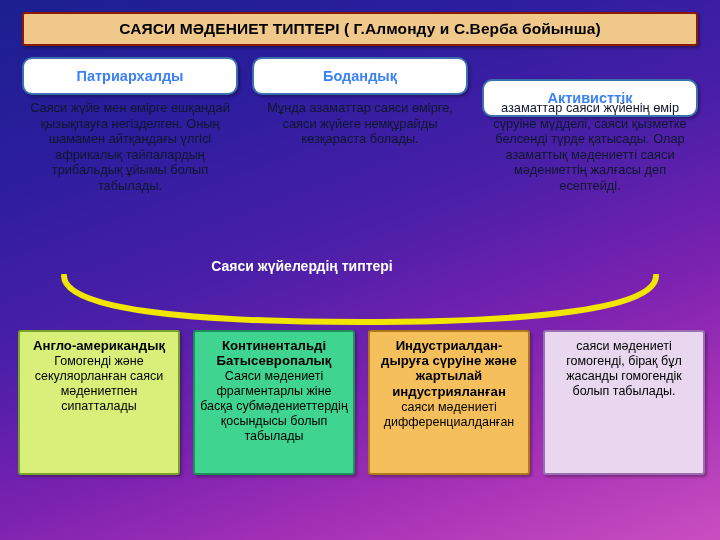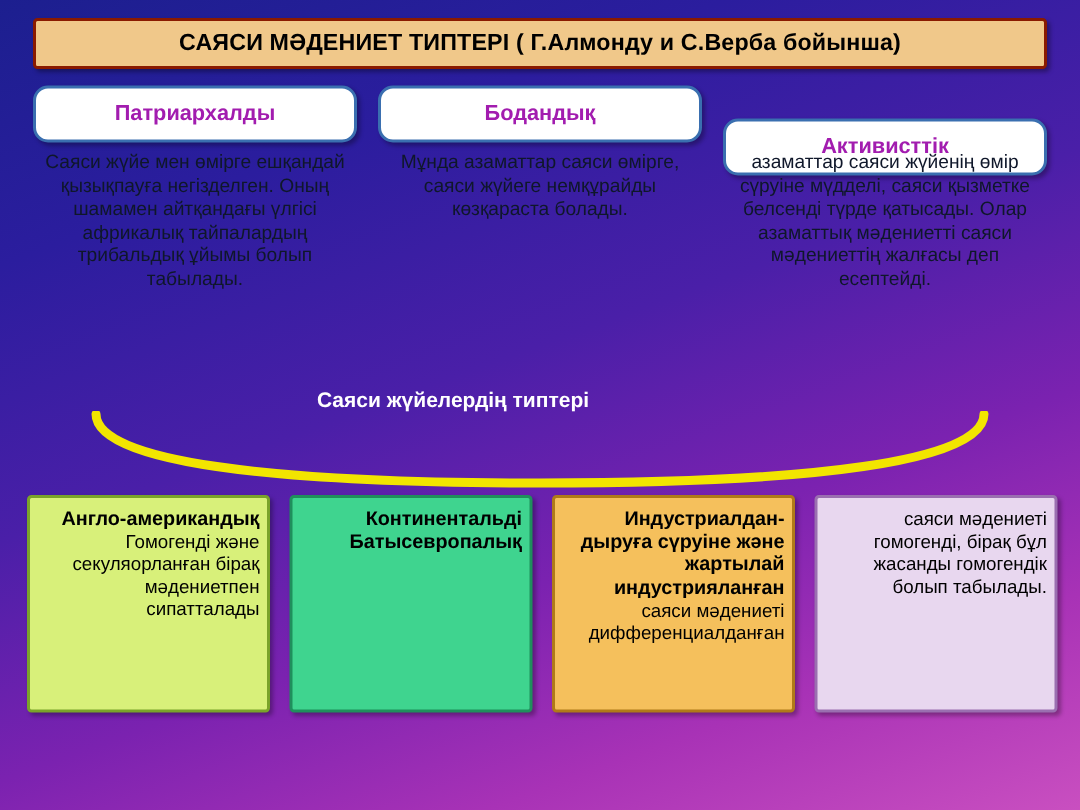--- a/index.html
+++ b/index.html
@@ -39,21 +39,21 @@
     height: 38px;
     background: #ffffff;
     border: 2px solid #3a6fb0;
     border-radius: 10px;
     display: flex; align-items: center; justify-content: center;
     box-shadow: 2px 2px 3px rgba(0,0,0,0.3);
   }
   .top-head span {
     font-weight: bold;
     font-size: 14.5px;
-    color: #a21caf;
+    color: #3b82f6;
   }
   #head1 { left: 22px;  top: 57px; width: 216px; }
   #head2 { left: 252px; top: 57px; width: 216px; }
   #head3 { left: 482px; top: 57px; width: 216px; margin-top: 22px; }
 
   
   .top-desc {
     position: absolute;
     width: 216px;
     text-align: center;
@@ -85,21 +85,21 @@
 
   
   .bot-box {
     position: absolute;
     top: 330px;
     width: 162px;
     min-height: 145px;
     border: 2px solid #3f7a3f;
     border-radius: 3px;
     padding: 6px 5px 7px 5px;
-    text-align: right;
+    text-align: center;
     box-shadow: 2px 2px 3px rgba(0,0,0,0.3);
   }
   .bot-box .bt {
     font-weight: bold;
     font-size: 13.2px;
     color: #000;
     line-height: 1.15;
     display: block;
   }
   .bot-box .bd {
@@ -139,24 +139,25 @@
 <div class="mid-caption">Саяси жүйелердің типтері</div>
 
 <div class="arc-wrap">
   <svg width="600" height="52" viewBox="0 0 600 52" xmlns="http://www.w3.org/2000/svg">
     <path d="M4 2 C 4 34, 120 48, 300 48 C 480 48, 596 34, 596 2" fill="none" stroke="#f2e500" stroke-width="6" stroke-linecap="round"></path>
   </svg>
 </div>
 
 <div class="bot-box" id="box1">
   <span class="bt">Англо-американдық</span>
-  <span class="bd">Гомогенді және секуляорланған бірақ мәдениетпен сипатталады</span>
+  <span class="bd">Гомогенді және секуляорланған саяси мәдениетпен сипатталады</span>
 </div>
 <div class="bot-box" id="box2">
   <span class="bt">Континентальді Батысевропалық</span>
+  <span class="bd">Саяси мәдениеті фрагментарлы жіне басқа субмәдениеттердің қосындысы болып табылады</span>
 </div>
 <div class="bot-box" id="box3">
   <span class="bt">Индустриалдан-дыруға сүруіне және жартылай индустрияланған</span>
   <span class="bd">саяси мәдениеті дифференциалданған</span>
 </div>
 <div class="bot-box" id="box4">
   <span class="bd">саяси мәдениеті гомогенді, бірақ бұл жасанды гомогендік болып табылады.</span>
 </div>
 
 </body></html>

